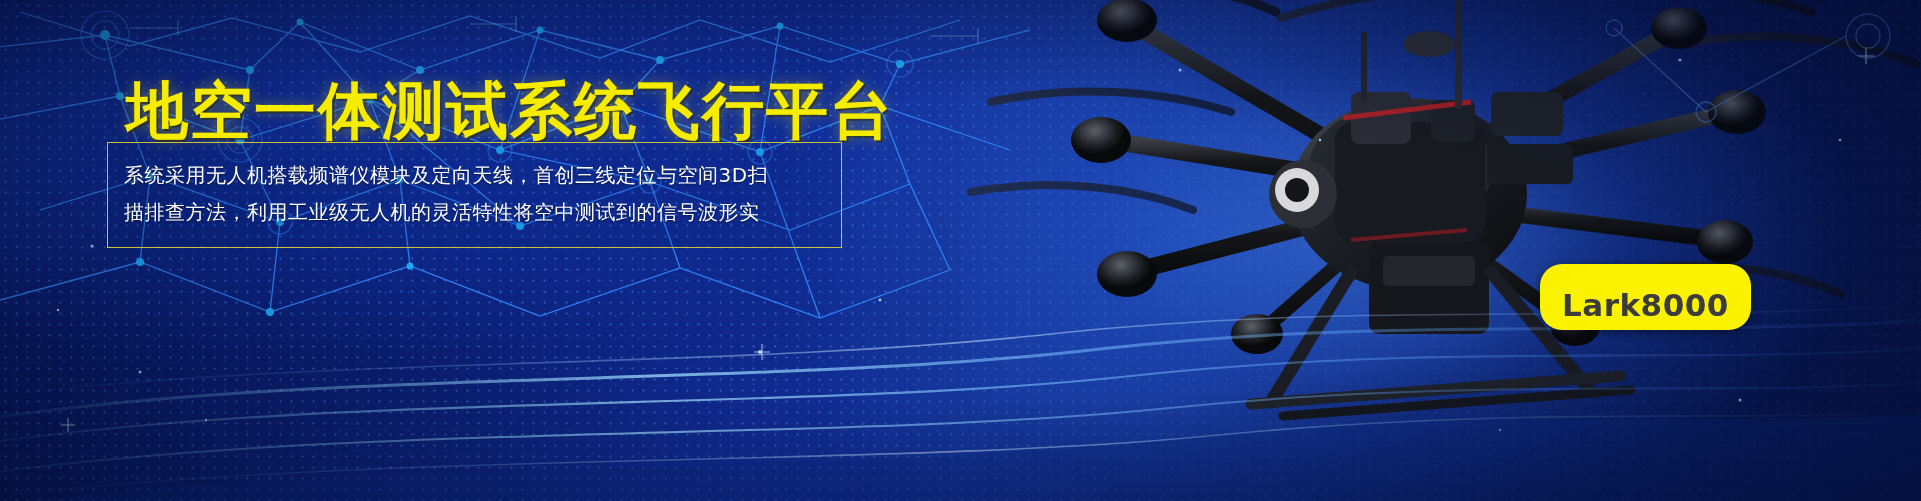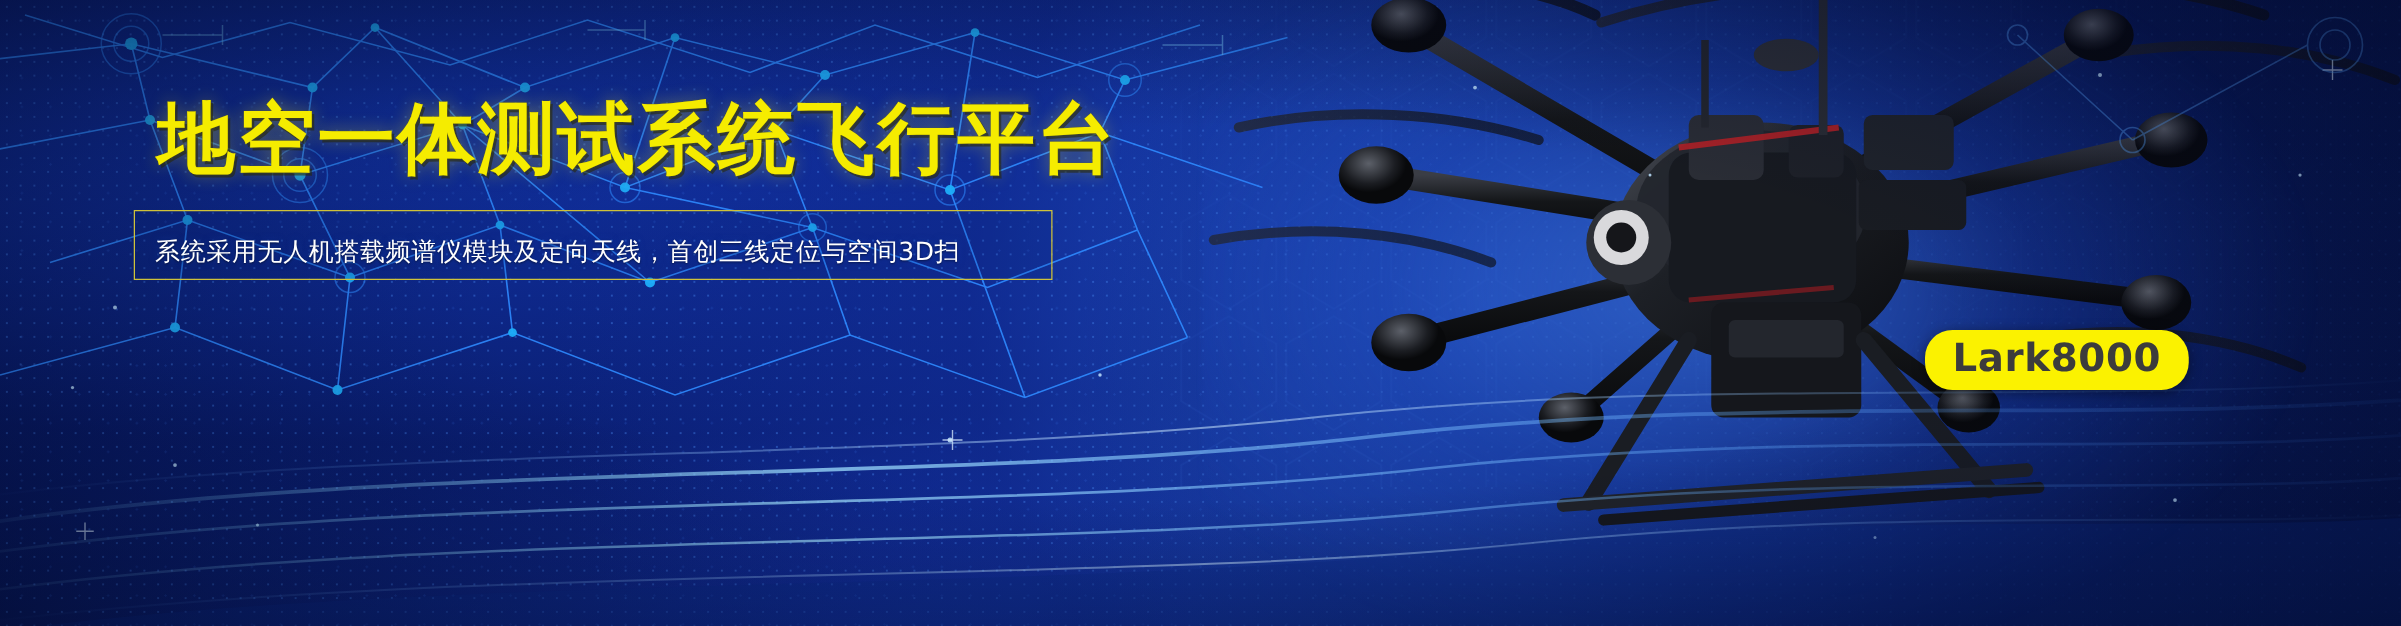--- a/index.html
+++ b/index.html
@@ -76,43 +76,43 @@
     white-space:nowrap;
     text-shadow:
       0 0 1px #6b6400,
       2px 2px 0 rgba(40,38,0,0.55),
       0 0 14px rgba(255,240,40,0.35);
     font-family:"DejaVu Sans","Liberation Sans",sans-serif;
   }
 
   #desc-box{
     position:absolute;
-    left:107px; top:168px;
+    left:107px; top:142px;
     width:735px;
     box-sizing:border-box;
     border:1.5px solid #cfc23a;
-    padding:14px 16px 3px 16px;
+    padding:14px 16px 16px 16px;
     background:rgba(10,30,110,0.12);
   }
   .desc-line{
     color:#ffffff;
     font-size:20px;
     line-height:37px;
     letter-spacing:0.5px;
     white-space:nowrap;
     text-shadow:0 1px 2px rgba(0,0,0,0.55), 0 0 6px rgba(20,60,170,0.6);
     font-family:"DejaVu Sans","Liberation Sans",sans-serif;
   }
 
   #model-badge{
     position:absolute;
     left:1540px; top:264px;
     background:#fbf200;
     border-radius:22px;
-    padding:5px 22px 7px 22px;
+    padding:23px 22px 7px 22px;
     color:#3c3c3c;
     font-size:31px;
     font-weight:600;
     letter-spacing:0.5px;
     line-height:36px;
     font-family:"DejaVu Sans","Liberation Sans",sans-serif;
     box-shadow:0 2px 10px rgba(0,0,0,0.45);
   }
 </style>
 </head>
@@ -344,18 +344,19 @@
   </svg>
 
   <div class="bg-vignette"></div>
 
   <div class="content">
 
     <div id="title">地空一体测试系统飞行平台</div>
 
     <div id="desc-box">
       <div class="desc-line">系统采用无人机搭载频谱仪模块及定向天线，首创三线定位与空间3D扫</div>
+      <div class="desc-line">描排查方法，利用工业级无人机的灵活特性将空中测试到的信号波形实</div>
     </div>
 
     <div id="model-badge">Lark8000</div>
 
   </div>
 </div>
 
 </body></html>

